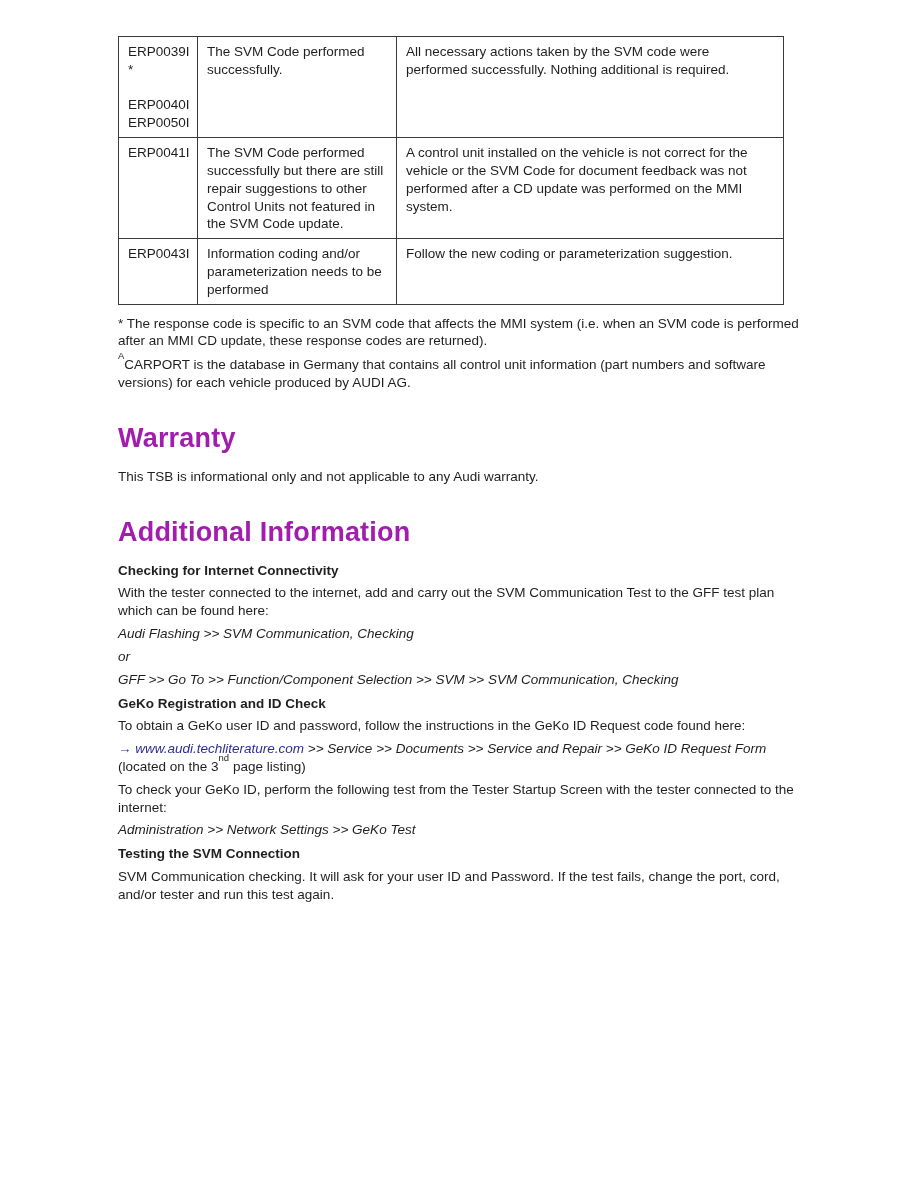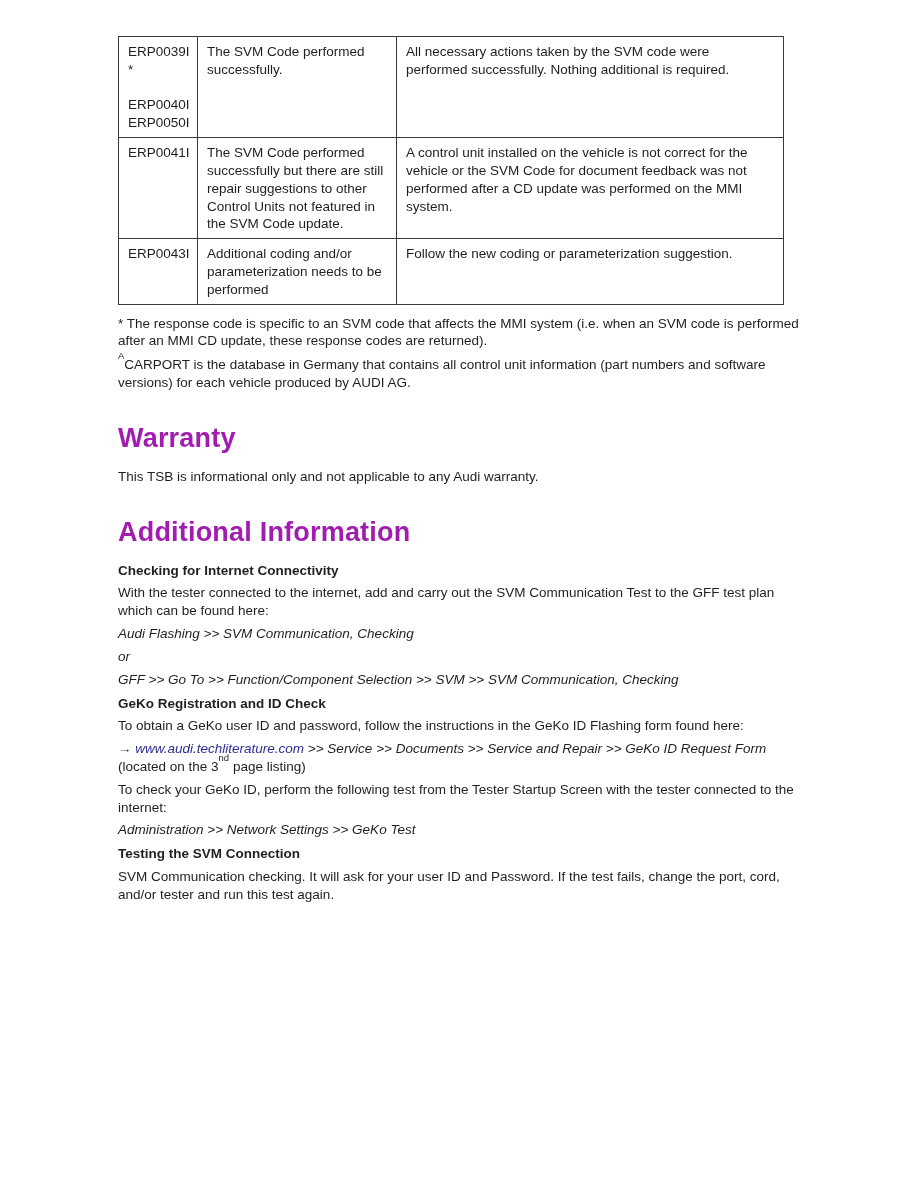--- a/index.html
+++ b/index.html
@@ -86,21 +86,21 @@
         <td class="col-mean">The SVM Code performed successfully.</td>
         <td class="col-action">All necessary actions taken by the SVM code were performed successfully. Nothing additional is required.</td>
       </tr>
       <tr class="r2">
         <td class="col-code">ERP0041I</td>
         <td class="col-mean">The SVM Code performed successfully but there are still repair suggestions to other Control Units not featured in the SVM Code update.</td>
         <td class="col-action">A control unit installed on the vehicle is not correct for the vehicle or the SVM Code for document feedback was not performed after a CD update was performed on the MMI system.</td>
       </tr>
       <tr class="r3">
         <td class="col-code">ERP0043I</td>
-        <td class="col-mean">Additional coding and/or parameterization needs to be performed</td>
+        <td class="col-mean">Information coding and/or parameterization needs to be performed</td>
         <td class="col-action">Follow the new coding or parameterization suggestion.</td>
       </tr>
     </tbody>
   </table>
 
   <p class="footnote footnote-first gap-sm">* The response code is specific to an SVM code that affects the MMI system (i.e. when an SVM code is performed after an MMI CD update, these response codes are returned).</p>
 
   <p class="footnote"><sup class="fn">A</sup><span>CARPORT is the database in Germany that contains all control unit information (part numbers and software versions) for each vehicle produced by AUDI AG.</span></p>
 
   <h1 class="heading">Warranty</h1>
@@ -109,21 +109,21 @@
   <h1 class="heading">Additional Information</h1>
 
   <p class="subhead">Checking for Internet Connectivity</p>
   <p>With the tester connected to the internet, add and carry out the SVM Communication Test to the GFF test plan which can be found here:</p>
 
   <p class="italic">Audi Flashing &gt;&gt; SVM Communication, Checking</p>
   <p class="italic">or</p>
   <p class="italic">GFF &gt;&gt; Go To &gt;&gt; Function/Component Selection &gt;&gt; SVM &gt;&gt; SVM Communication, Checking</p>
 
   <p class="subhead">GeKo Registration and ID Check</p>
-  <p>To obtain a GeKo user ID and password, follow the instructions in the GeKo ID Flashing form found here:</p>
+  <p>To obtain a GeKo user ID and password, follow the instructions in the GeKo ID Request code found here:</p>
 
   <p class="linkline"><span class="italic link-blue">→</span> <a class="italic link-blue">www.audi.techliterature.com</a><span class="italic"> &gt;&gt; Service &gt;&gt; Documents &gt;&gt; Service and Repair &gt;&gt; GeKo ID Request Form</span><br><span class="located-line">(located on the 3</span><sup class="fn">nd</sup><span class="located-line"> page listing)</span></p>
 
   <p>To check your GeKo ID, perform the following test from the Tester Startup Screen with the tester connected to the internet:</p>
   <p class="italic">Administration &gt;&gt; Network Settings &gt;&gt; GeKo Test</p>
 
   <p class="subhead">Testing the SVM Connection</p>
   <p>SVM Communication checking. It will ask for your user ID and Password. If the test fails, change the port, cord, and/or tester and run this test again.</p>
 
 </div>

